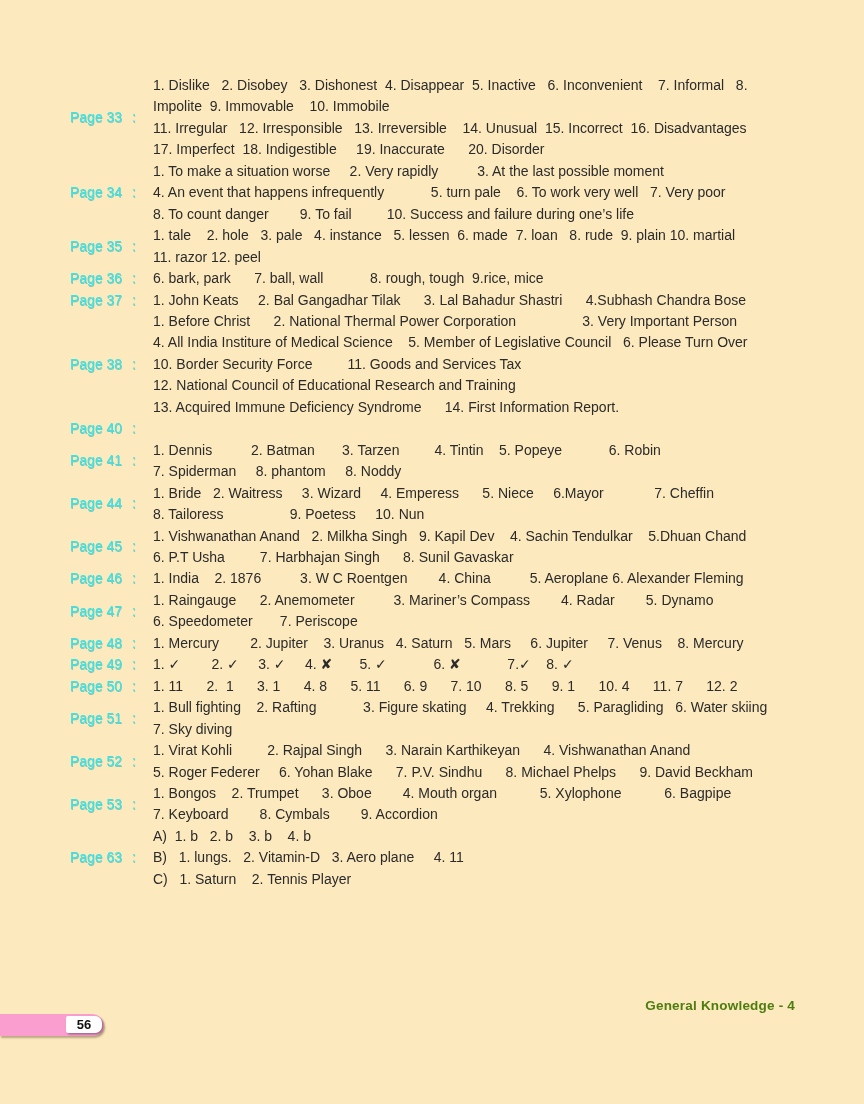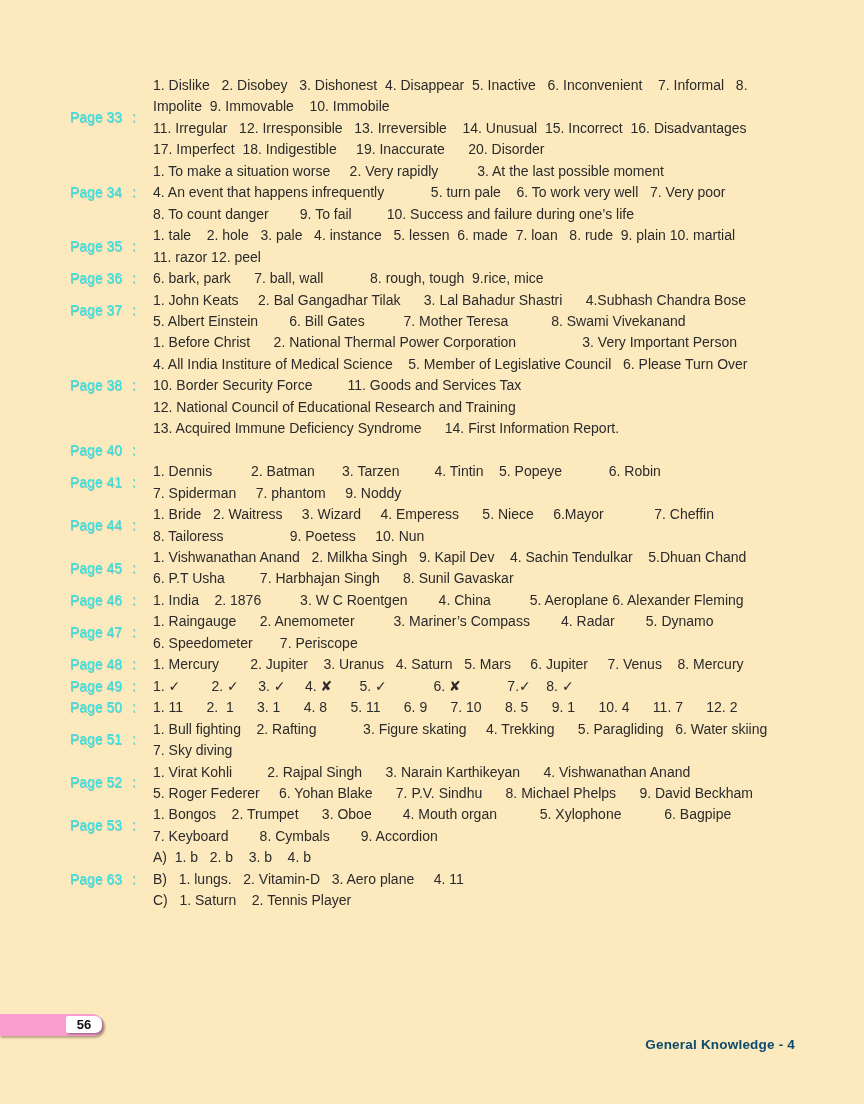--- a/index.html
+++ b/index.html
@@ -15,22 +15,22 @@
   }
   .row{display:flex;align-items:center}
   .row-label{
     flex:0 0 66px;display:flex;justify-content:space-between;
     color:#33e5e8;margin-right:17px;
     text-shadow:0.4px 0.7px 0 rgba(0,150,165,0.45);
   }
   .lines{flex:1;min-width:0}
   .line{white-space:pre}
   .footer{
-    position:absolute;right:69px;top:1037px;
-    font-weight:700;font-size:13.5px;color:#0c4a6e;letter-spacing:0.2px;
+    position:absolute;right:69px;top:998px;
+    font-weight:700;font-size:13.5px;color:#4d7c0f;letter-spacing:0.2px;
   }
   .page-tab{
     position:absolute;left:0;top:1014px;width:104px;height:22px;
     background:#f99ecf;
     border-radius:0 12px 10px 0;
     box-shadow:1px 2px 2px rgba(110,90,60,0.45);
   }
   .page-num{
     position:absolute;left:66px;top:2px;width:36px;height:17px;
     background:#ffffff;border-radius:2px 7px 7px 2px;
@@ -85,21 +85,20 @@
         <div class="line">6. bark, park      7. ball, wall            8. rough, tough  9.rice, mice</div>
       </div>
     </div>
     <div class="row">
       <div class="row-label">
         <span>Page 37</span>
         <span>:</span>
       </div>
       <div class="lines">
         <div class="line">1. John Keats     2. Bal Gangadhar Tilak      3. Lal Bahadur Shastri      4.Subhash Chandra Bose</div>
-        <div class="line">5. Albert Einstein        6. Bill Gates          7. Mother Teresa           8. Swami Vivekanand</div>
       </div>
     </div>
     <div class="row">
       <div class="row-label">
         <span>Page 38</span>
         <span>:</span>
       </div>
       <div class="lines">
         <div class="line">1. Before Christ      2. National Thermal Power Corporation                 3. Very Important Person</div>
         <div class="line">4. All India Institure of Medical Science    5. Member of Legislative Council   6. Please Turn Over</div>
@@ -114,21 +113,21 @@
         <span>:</span>
       </div>
     </div>
     <div class="row">
       <div class="row-label">
         <span>Page 41</span>
         <span>:</span>
       </div>
       <div class="lines">
         <div class="line">1. Dennis          2. Batman       3. Tarzen         4. Tintin    5. Popeye            6. Robin</div>
-        <div class="line">7. Spiderman     7. phantom     9. Noddy</div>
+        <div class="line">7. Spiderman     8. phantom     8. Noddy</div>
       </div>
     </div>
     <div class="row">
       <div class="row-label">
         <span>Page 44</span>
         <span>:</span>
       </div>
       <div class="lines">
         <div class="line">1. Bride   2. Waitress     3. Wizard     4. Emperess      5. Niece     6.Mayor             7. Cheffin</div>
         <div class="line">8. Tailoress                 9. Poetess     10. Nun</div>

